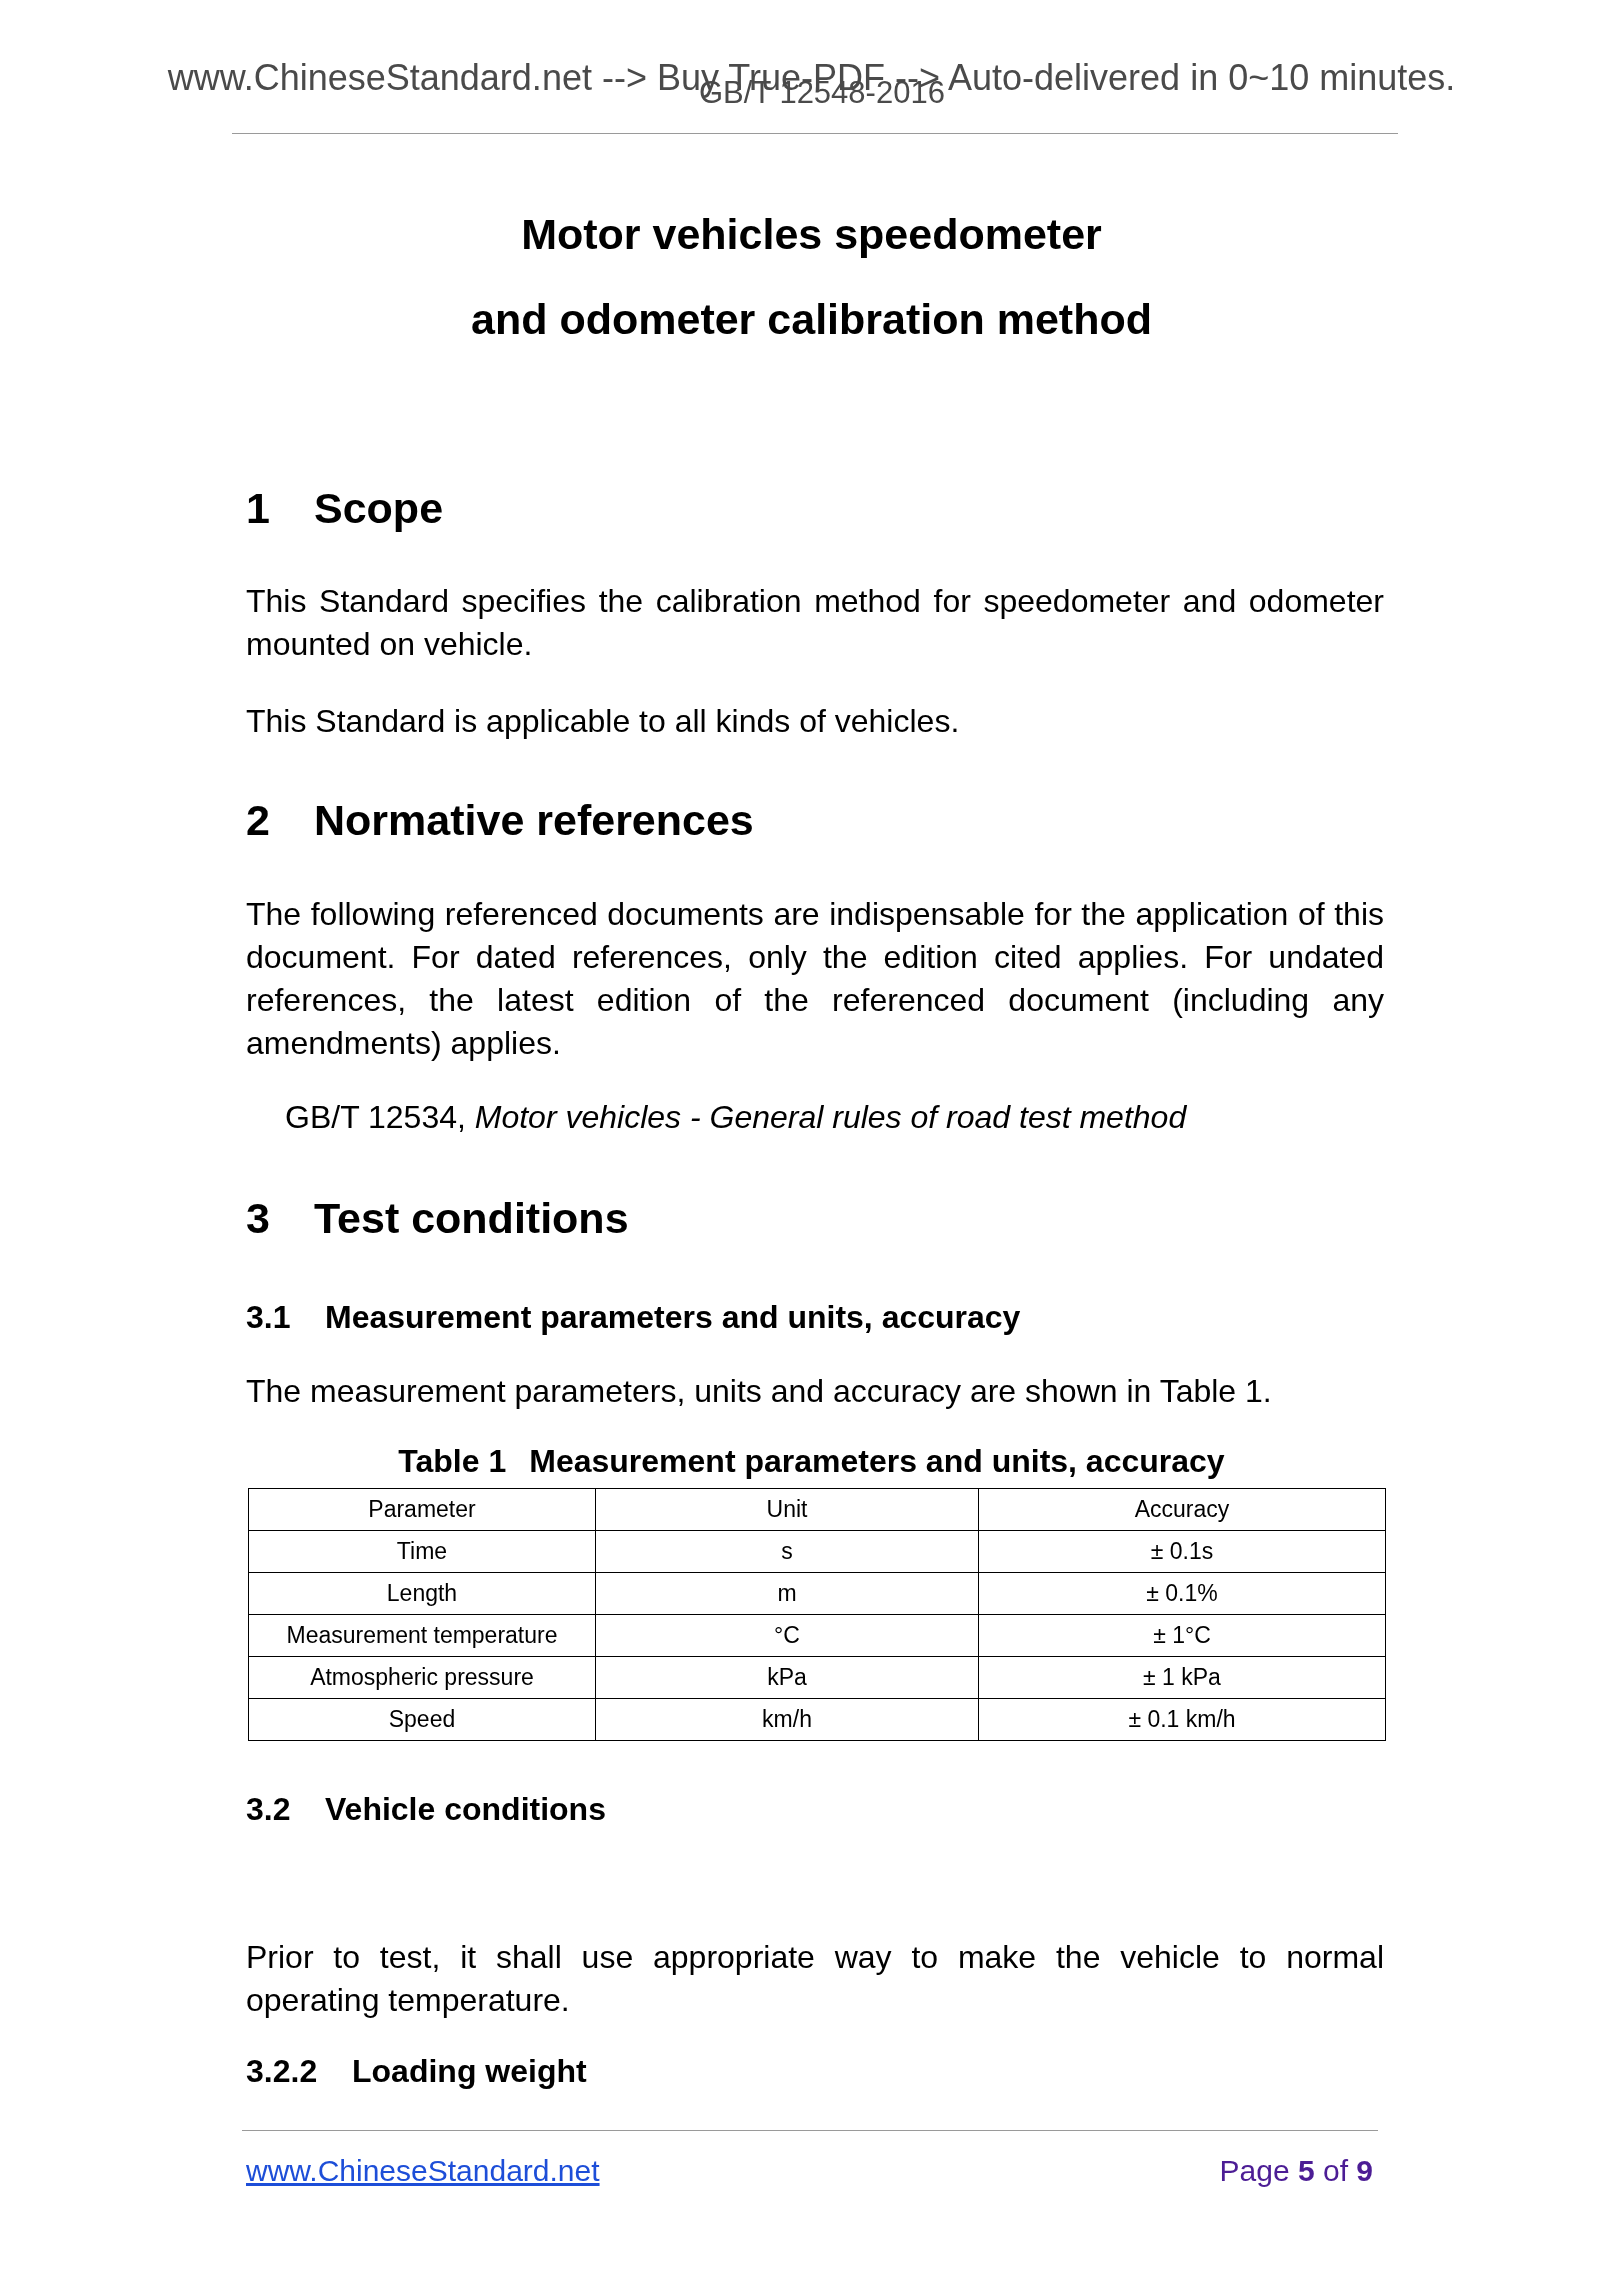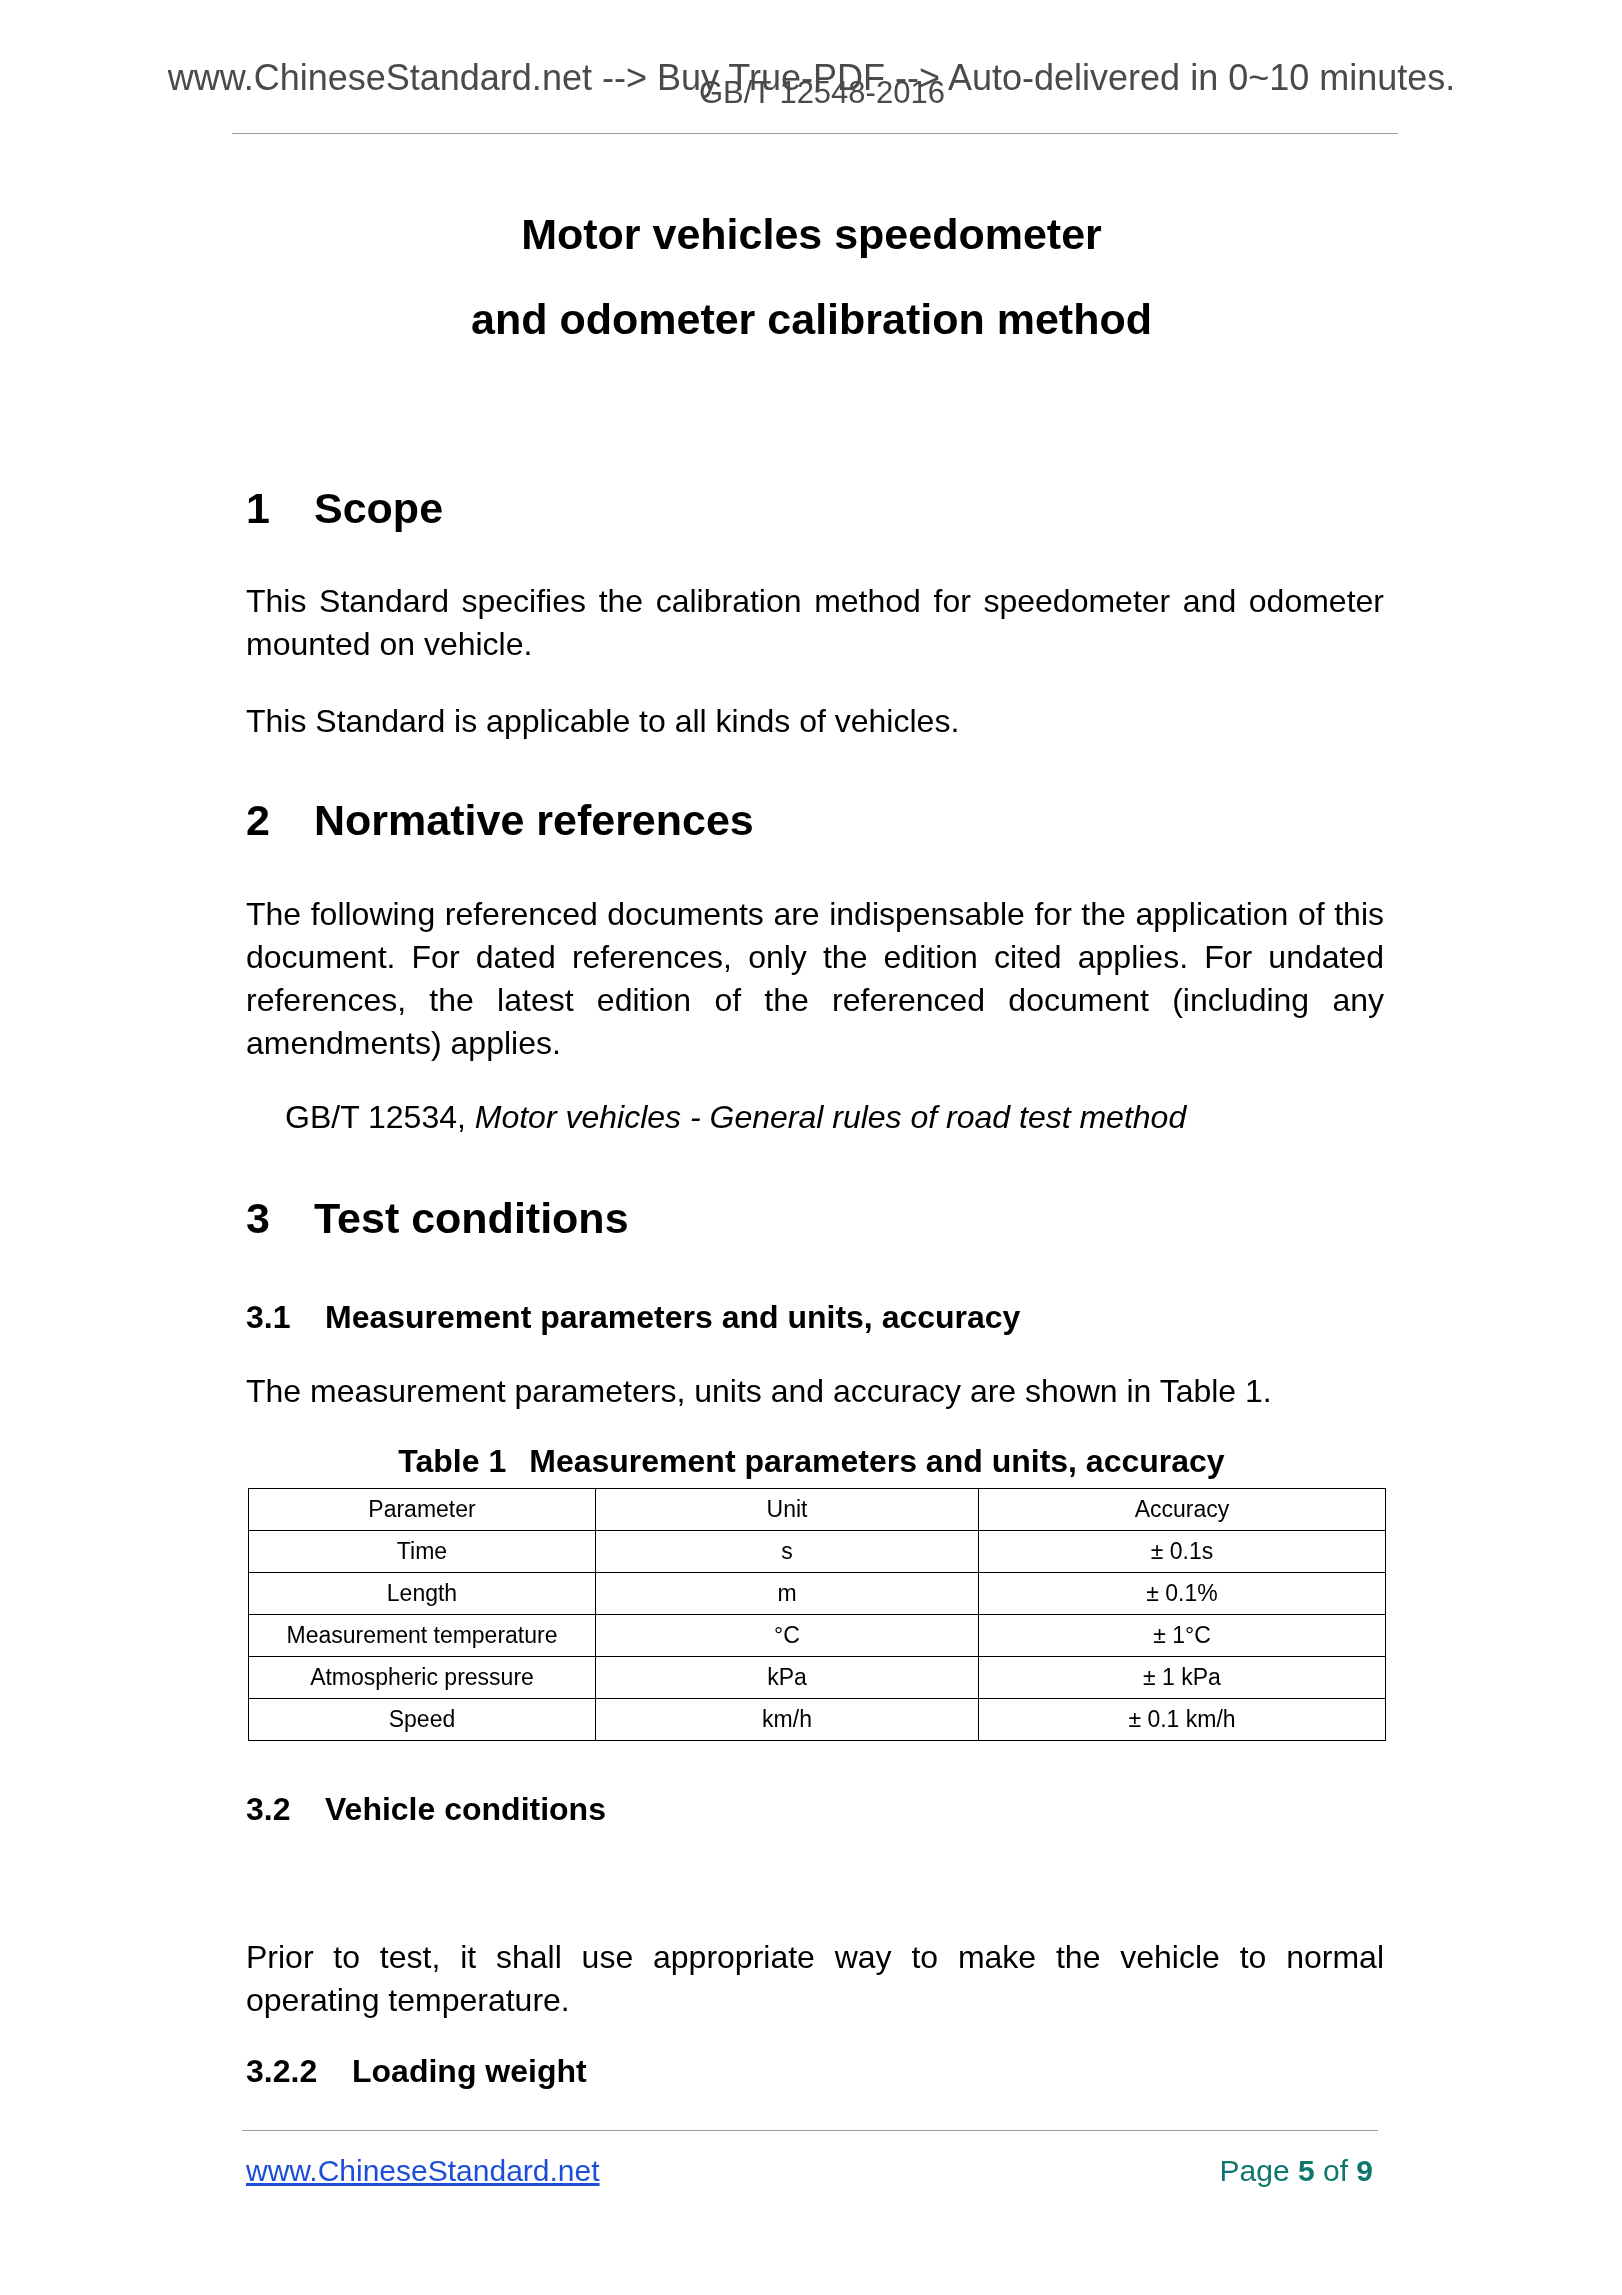--- a/index.html
+++ b/index.html
@@ -132,21 +132,21 @@
       font-size: 30px;
       color: #1d4ed8;
       text-decoration: underline;
       white-space: nowrap;
       line-height: 1;
     }
     .footer-page {
       position: absolute;
       right: 250px; top: 2156px;
       font-size: 30px;
-      color: #0f766e;
+      color: #4c1d95;
       white-space: nowrap;
       line-height: 1;
     }
     .footer-page b { font-weight: bold; }
   </style>
 </head>
 <body>
 
 <div class="page">
 

